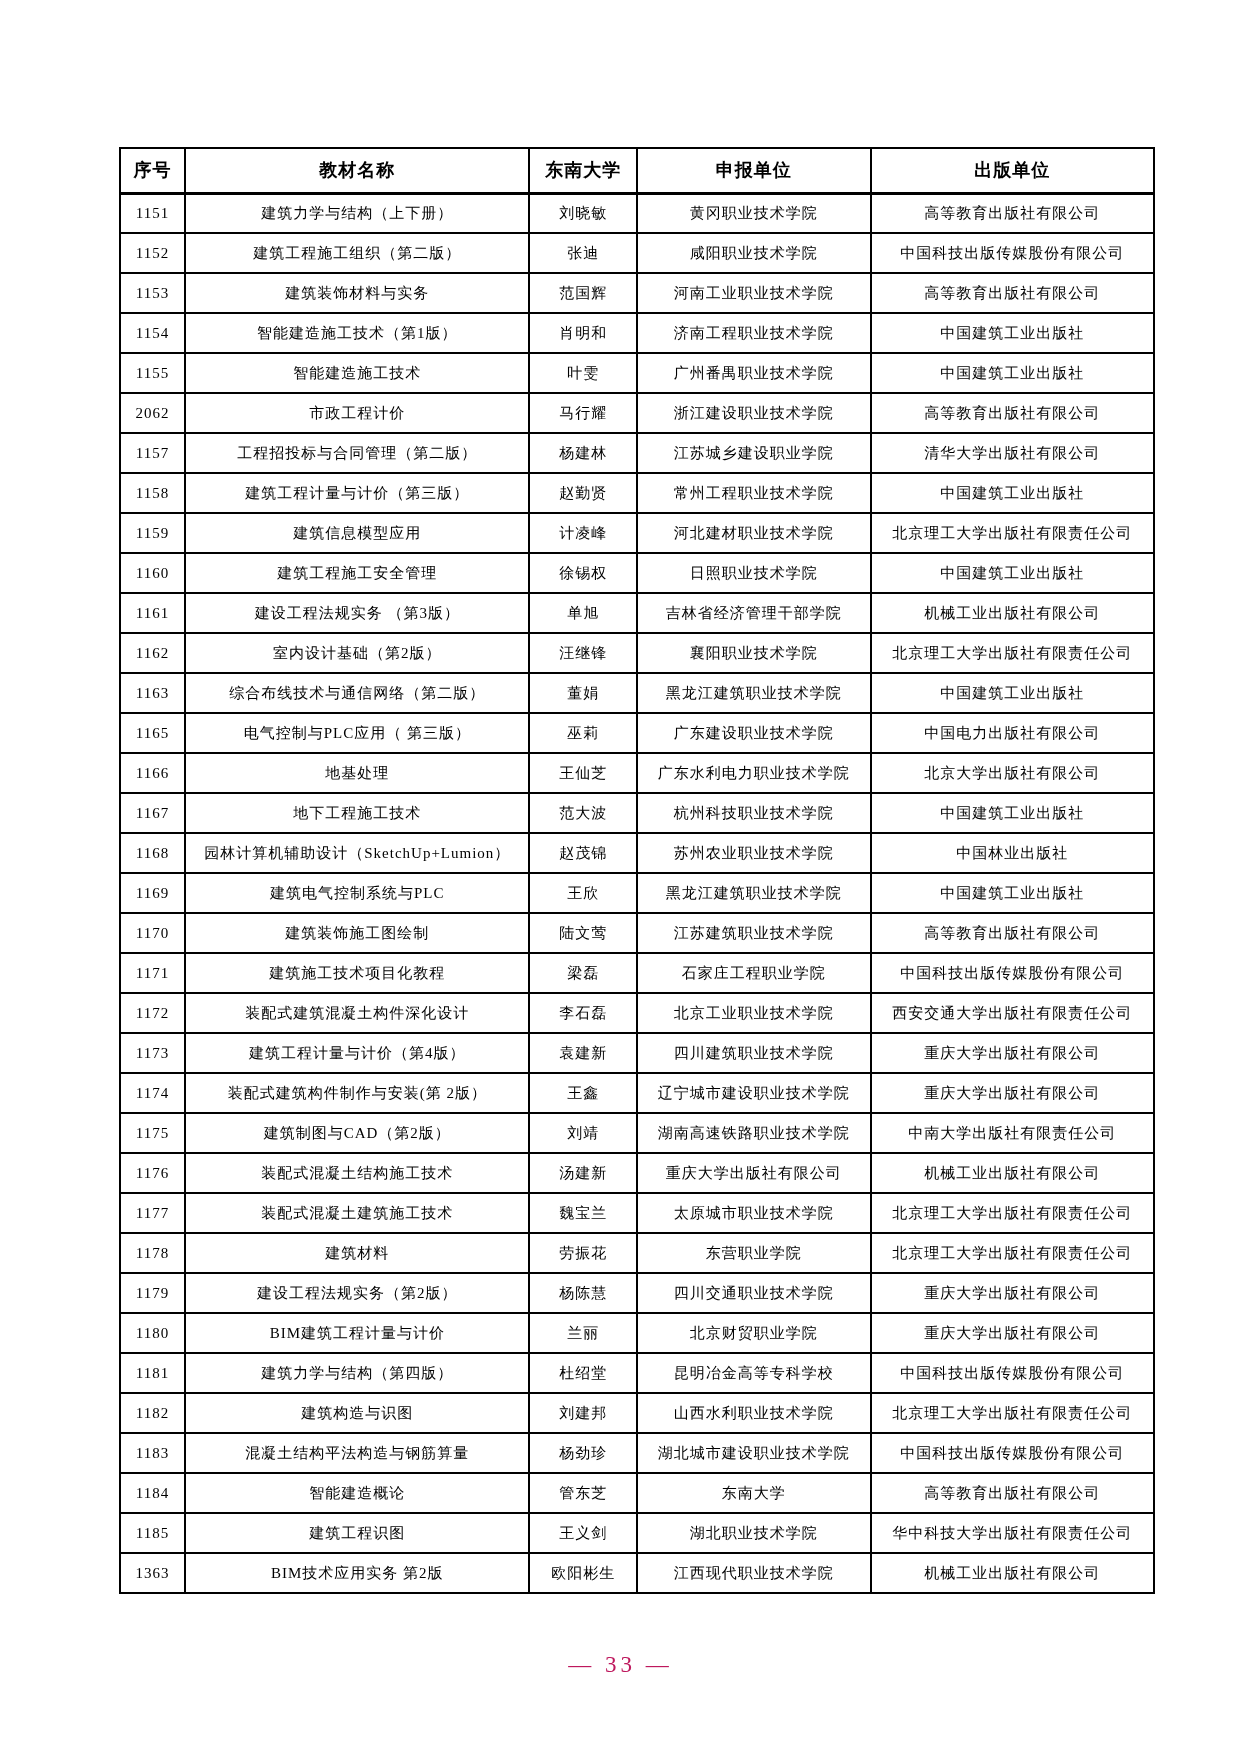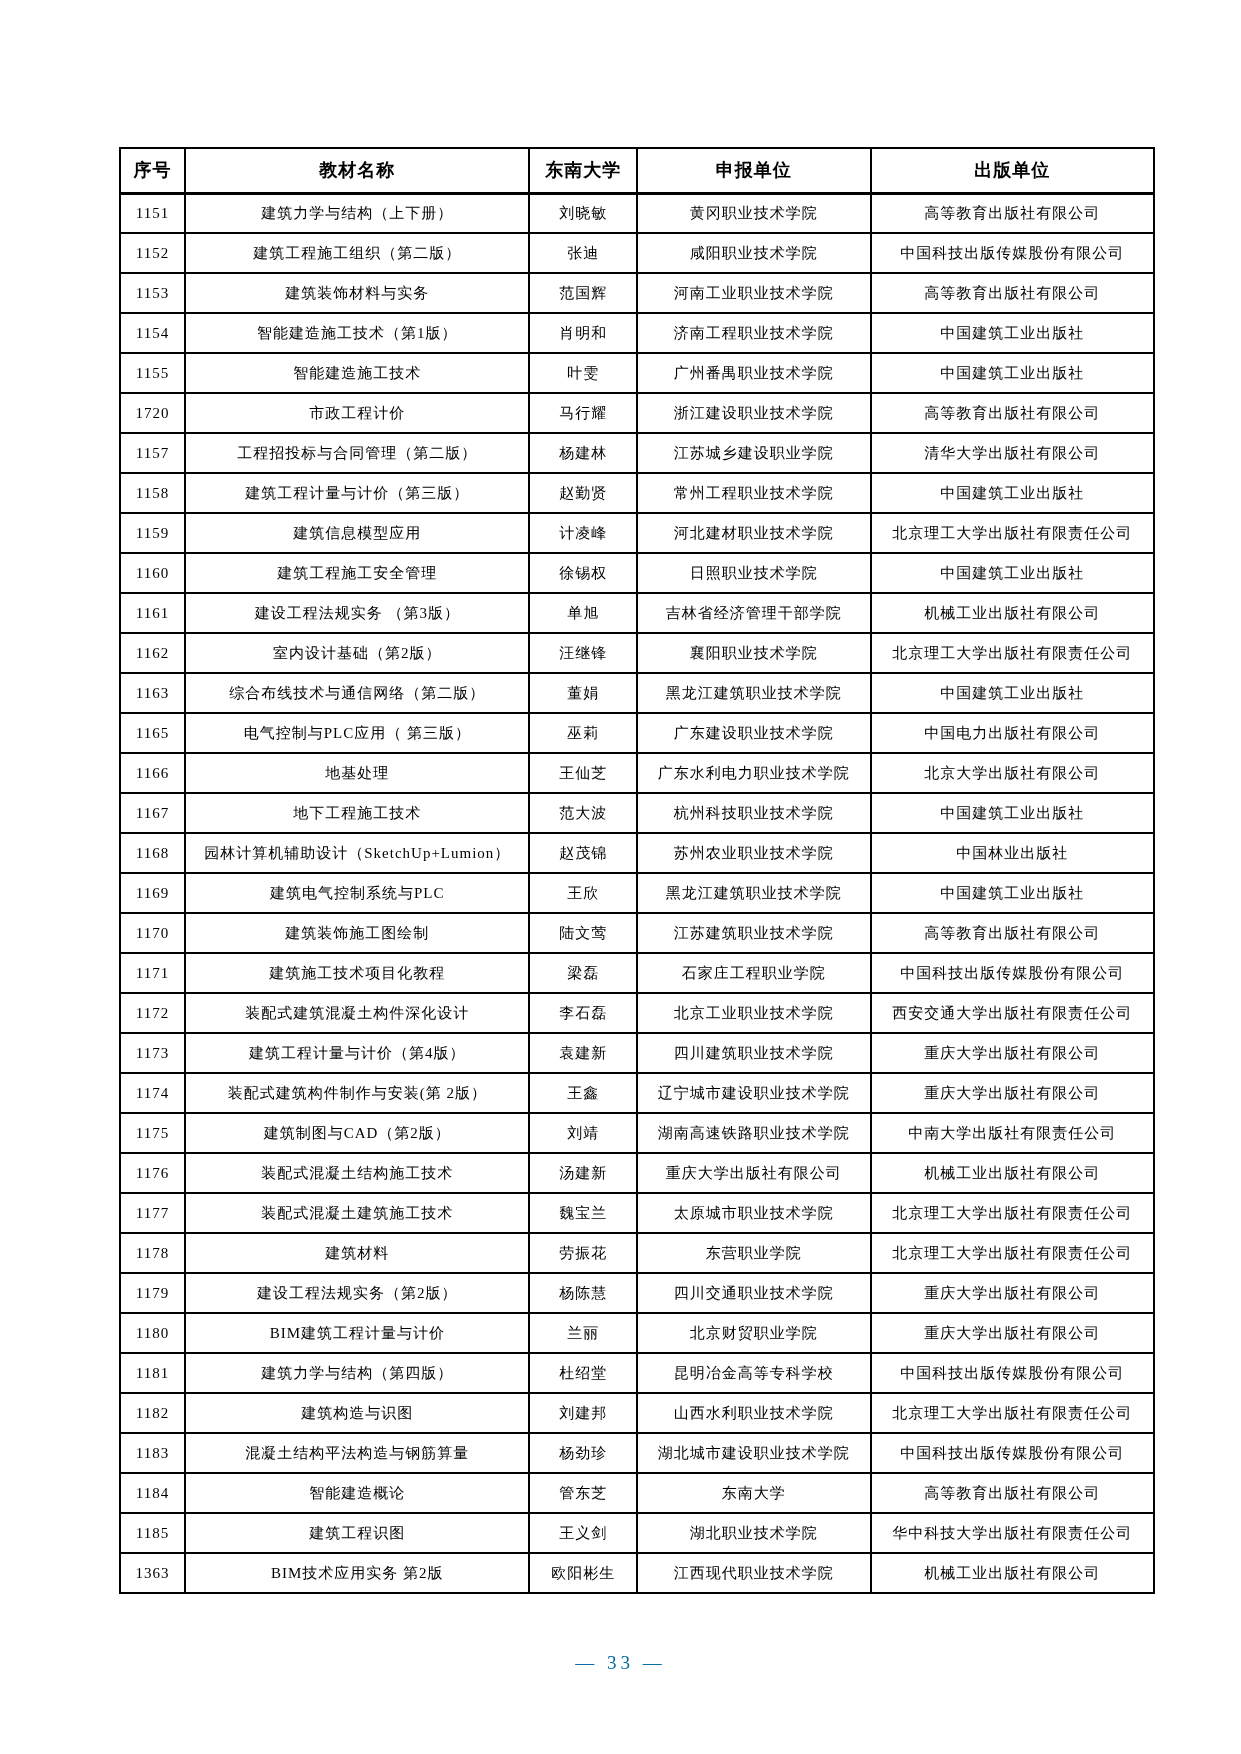--- a/index.html
+++ b/index.html
@@ -45,23 +45,23 @@
   col.c-title { width: 33.3%; }
   col.c-editor { width: 10.4%; }
   col.c-org { width: 22.6%; }
   col.c-pub { width: 27.4%; }
   .page-footer {
     position: absolute;
     top: 1652px;
     left: 0;
     width: 100%;
     text-align: center;
-    font-size: 19px;
+    font-size: 23px;
     letter-spacing: 4px;
-    color: #0369a1;
+    color: #be185d;
   }
 </style>
 </head>
 <body>
 
 <div class="page">
 
   <table class="doc-table">
     <colgroup>
       <col class="c-no">
@@ -109,21 +109,21 @@
           <td>中国建筑工业出版社</td>
         </tr>
         <tr>
           <td>1155</td>
           <td>智能建造施工技术</td>
           <td>叶雯</td>
           <td>广州番禺职业技术学院</td>
           <td>中国建筑工业出版社</td>
         </tr>
         <tr>
-          <td>1720</td>
+          <td>2062</td>
           <td>市政工程计价</td>
           <td>马行耀</td>
           <td>浙江建设职业技术学院</td>
           <td>高等教育出版社有限公司</td>
         </tr>
         <tr>
           <td>1157</td>
           <td>工程招投标与合同管理（第二版）</td>
           <td>杨建林</td>
           <td>江苏城乡建设职业学院</td>

